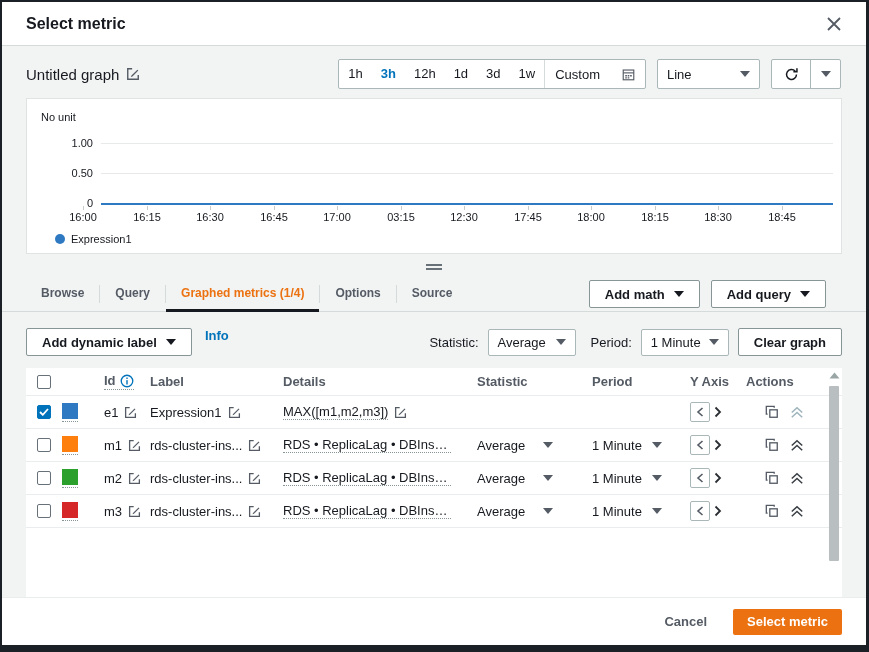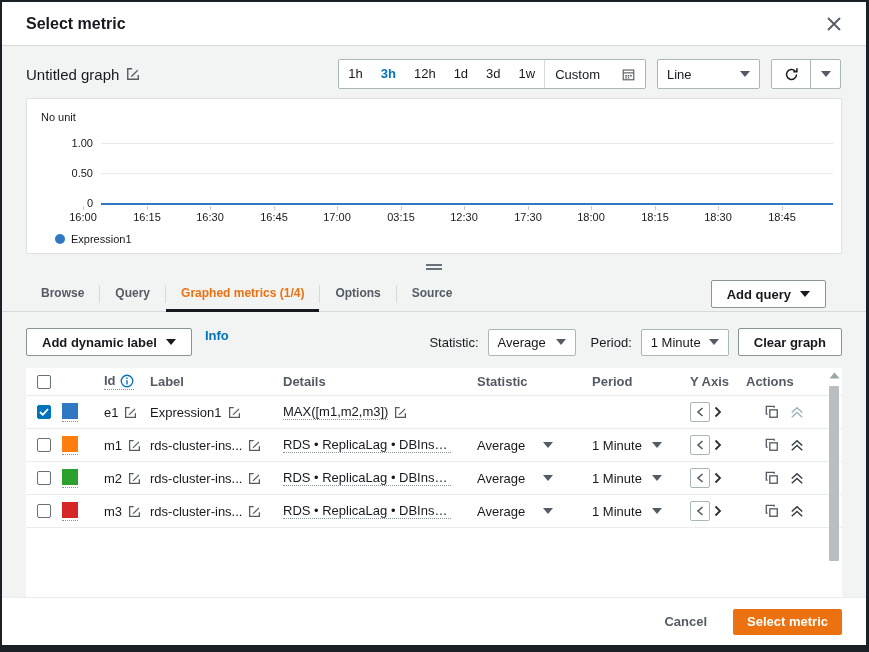--- a/index.html
+++ b/index.html
@@ -175,21 +175,21 @@
     <span class="xtick-mark" style="left:691px"></span>
     <span class="xtick-mark" style="left:755px"></span>
 
     <span class="xtick" style="left:34px">16:00</span>
     <span class="xtick" style="left:98px">16:15</span>
     <span class="xtick" style="left:161px">16:30</span>
     <span class="xtick" style="left:225px">16:45</span>
     <span class="xtick" style="left:288px">17:00</span>
     <span class="xtick" style="left:352px">03:15</span>
     <span class="xtick" style="left:415px">12:30</span>
-    <span class="xtick" style="left:479px">17:30</span>
+    <span class="xtick" style="left:479px">17:45</span>
     <span class="xtick" style="left:542px">18:00</span>
     <span class="xtick" style="left:606px">18:15</span>
     <span class="xtick" style="left:669px">18:30</span>
     <span class="xtick" style="left:733px">18:45</span>
 
     <div class="legend">
       <span class="legend-dot" style="background-color: rgb(46, 121, 194);"></span>
       <span class="legend-label">Expression1</span>
     </div>
   </div>
@@ -207,20 +207,26 @@
     <div class="tab-divider"></div>
     <div class="tab selected">Graphed metrics (1/4)</div>
     <div class="tab-divider"></div>
     <div class="tab">Options</div>
     <div class="tab-divider"></div>
     <div class="tab">Source</div>
   </div>
 
   <div class="math-actions">
     <button class="btn">
+      <span>Add math</span>
+      <svg width="10" height="6" viewBox="0 0 10 6">
+          <path d="M0 0h10L5 6z" fill="#16191f"></path>
+        </svg>
+    </button>
+    <button class="btn">
       <span>Add query</span>
       <svg width="10" height="6" viewBox="0 0 10 6">
           <path d="M0 0h10L5 6z" fill="#16191f"></path>
         </svg>
     </button>
   </div>
 
   <div class="controls-row">
     <div class="controls-left">
       <button class="btn">

